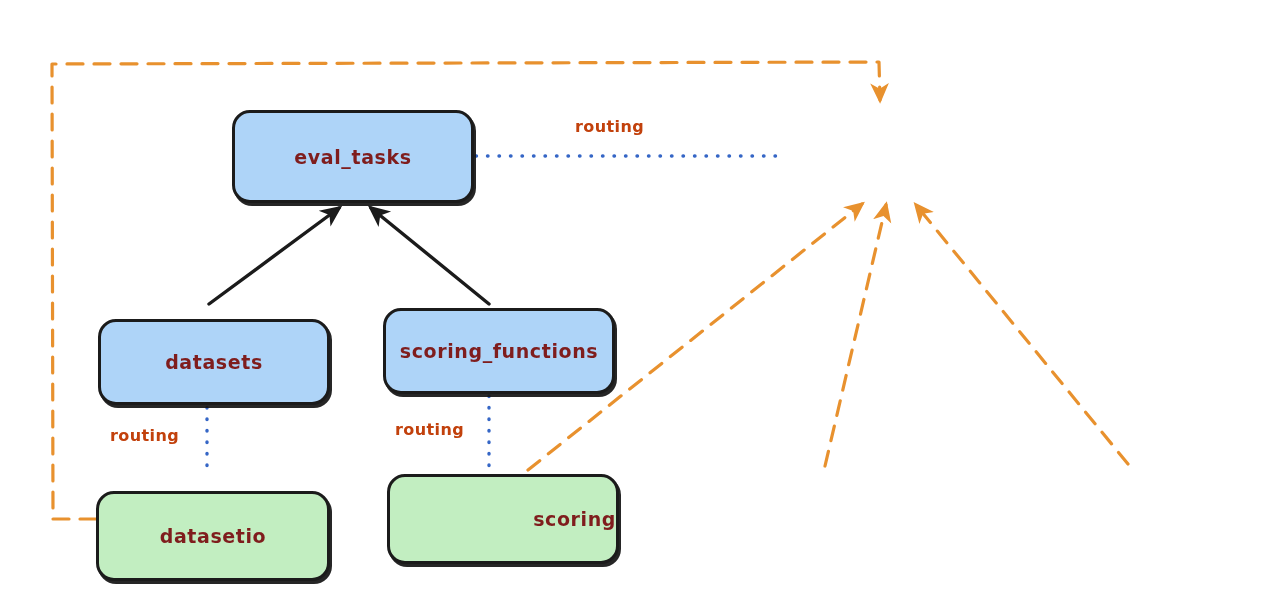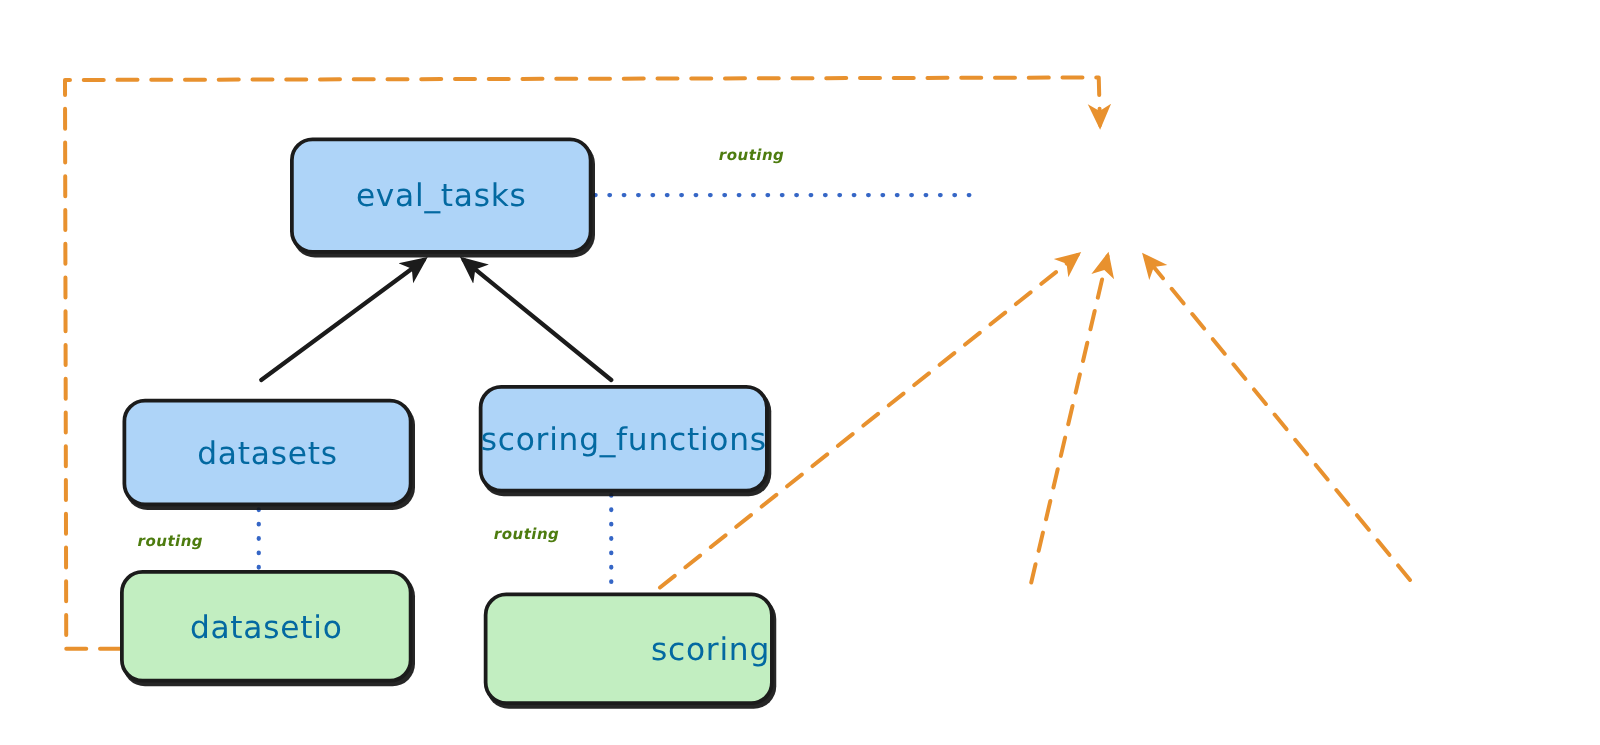--- a/index.html
+++ b/index.html
@@ -33,35 +33,35 @@
     align-items: center;
     justify-content: center;
     border: 3px solid #1b1b1b;
     border-radius: 18px;
     box-shadow: 2px 3px 0 rgba(20,20,20,0.92);
   }
   .node.blue  { background: #aed4f8; }
   .node.green { background: #c2eec1; }
   .node-label {
     font-family: "DejaVu Sans", sans-serif;
-    font-size: 25px;
+    font-size: 19px;
     letter-spacing: 0.6px;
-    color: #0369a1;
+    color: #7f1d1d;
     white-space: nowrap;
     pointer-events: none;
+    font-weight: bold;
   }
   .edge-label {
     position: absolute;
     font-family: "DejaVu Sans", sans-serif;
-    font-size: 12px;
+    font-size: 16px;
     font-weight: 600;
     letter-spacing: 0.4px;
-    color: #4d7c0f;
+    color: #c2410c;
     white-space: nowrap;
-    font-style: italic;
   }
 </style>
 </head>
 <body>
 
 <div id="canvas">
 
   <svg id="edge-layer" viewBox="0 0 1280 596">
     <defs>
       <marker id="arrow-black" viewBox="0 0 12 12" refX="9" refY="6" markerWidth="7" markerHeight="7" orient="auto-start-reverse">
@@ -97,21 +97,21 @@
 
 
   <div class="node blue" style="left:98px; top:319px; width:232px; height:86px;justify-content:center;">
     <span class="node-label">datasets</span>
   </div>
 
   <div class="node blue" style="left:383px; top:308px; width:232px; height:86px;">
     <span class="node-label">scoring_functions</span>
   </div>
 
-  <div class="node green" style="left:96px; top:456px; width:234px; height:90px;">
+  <div class="node green" style="left:96px; top:491px; width:234px; height:90px;">
     <span class="node-label">datasetio</span>
   </div>
 
   <div class="node green" style="left:387px; top:474px; width:232px; height:90px;justify-content:flex-end;">
     <span class="node-label">scoring</span>
   </div>
 
 
 
   <div class="edge-label" style="left:575px; top:117px;">routing</div>

